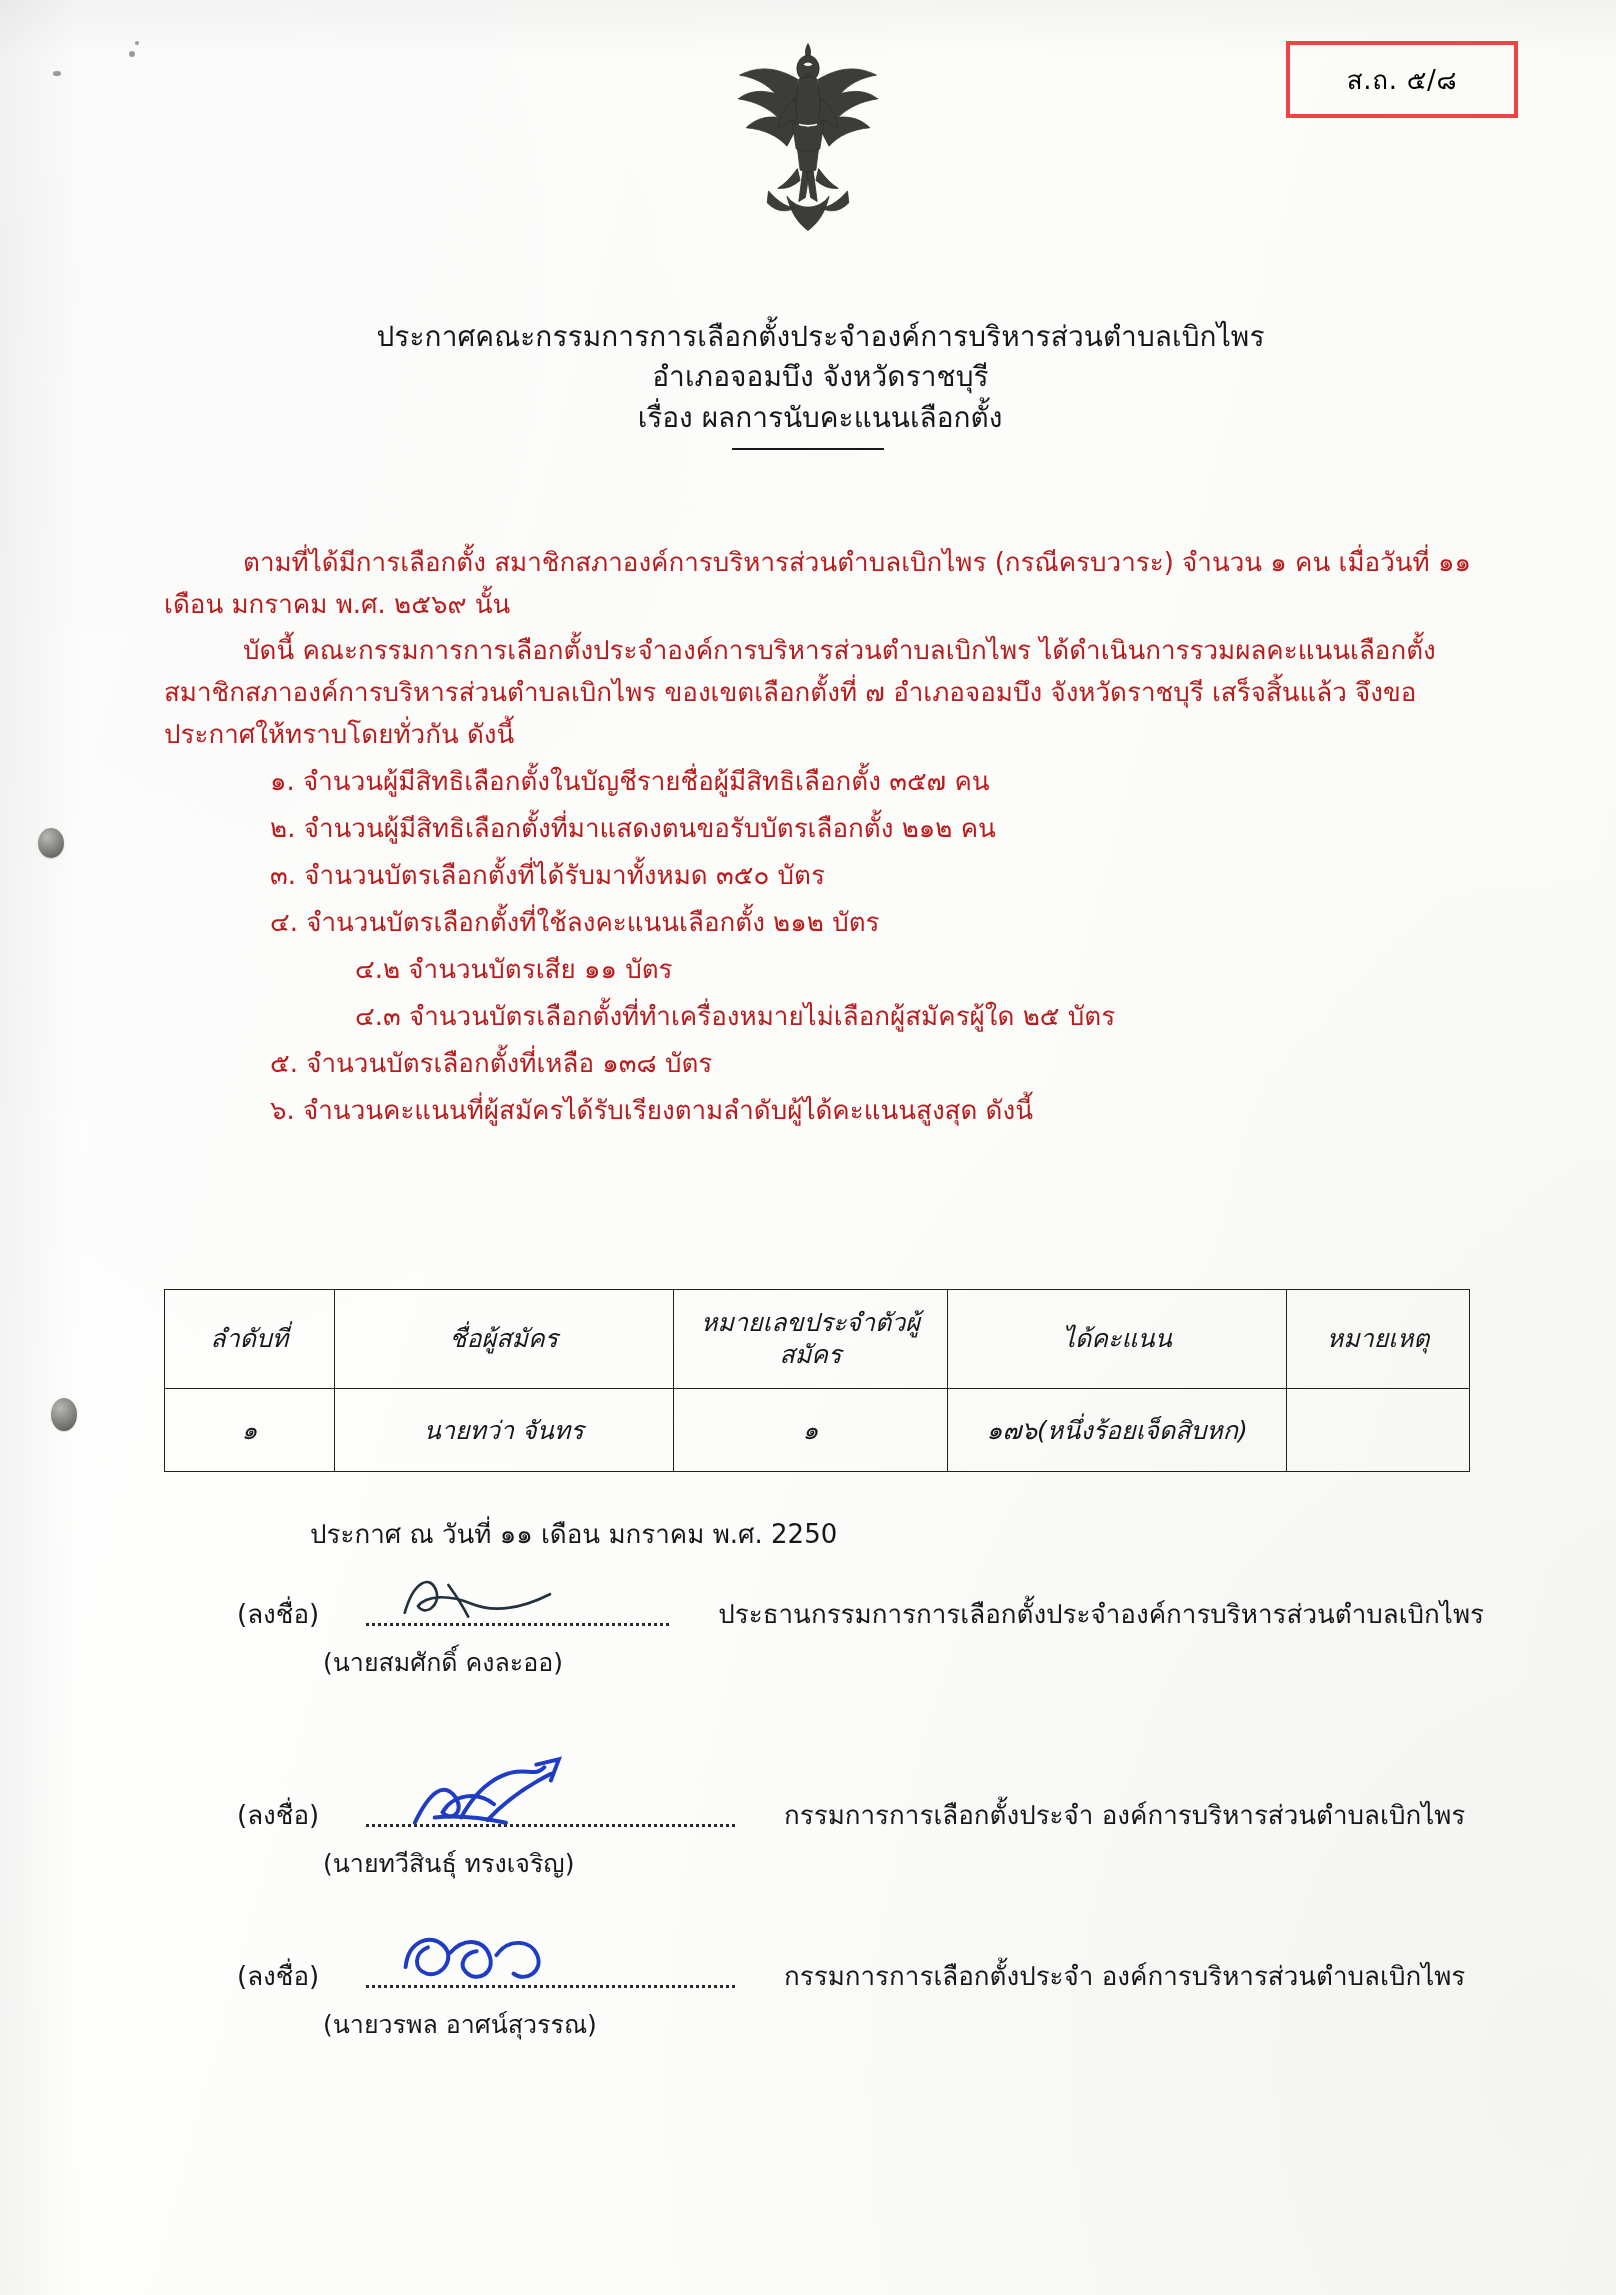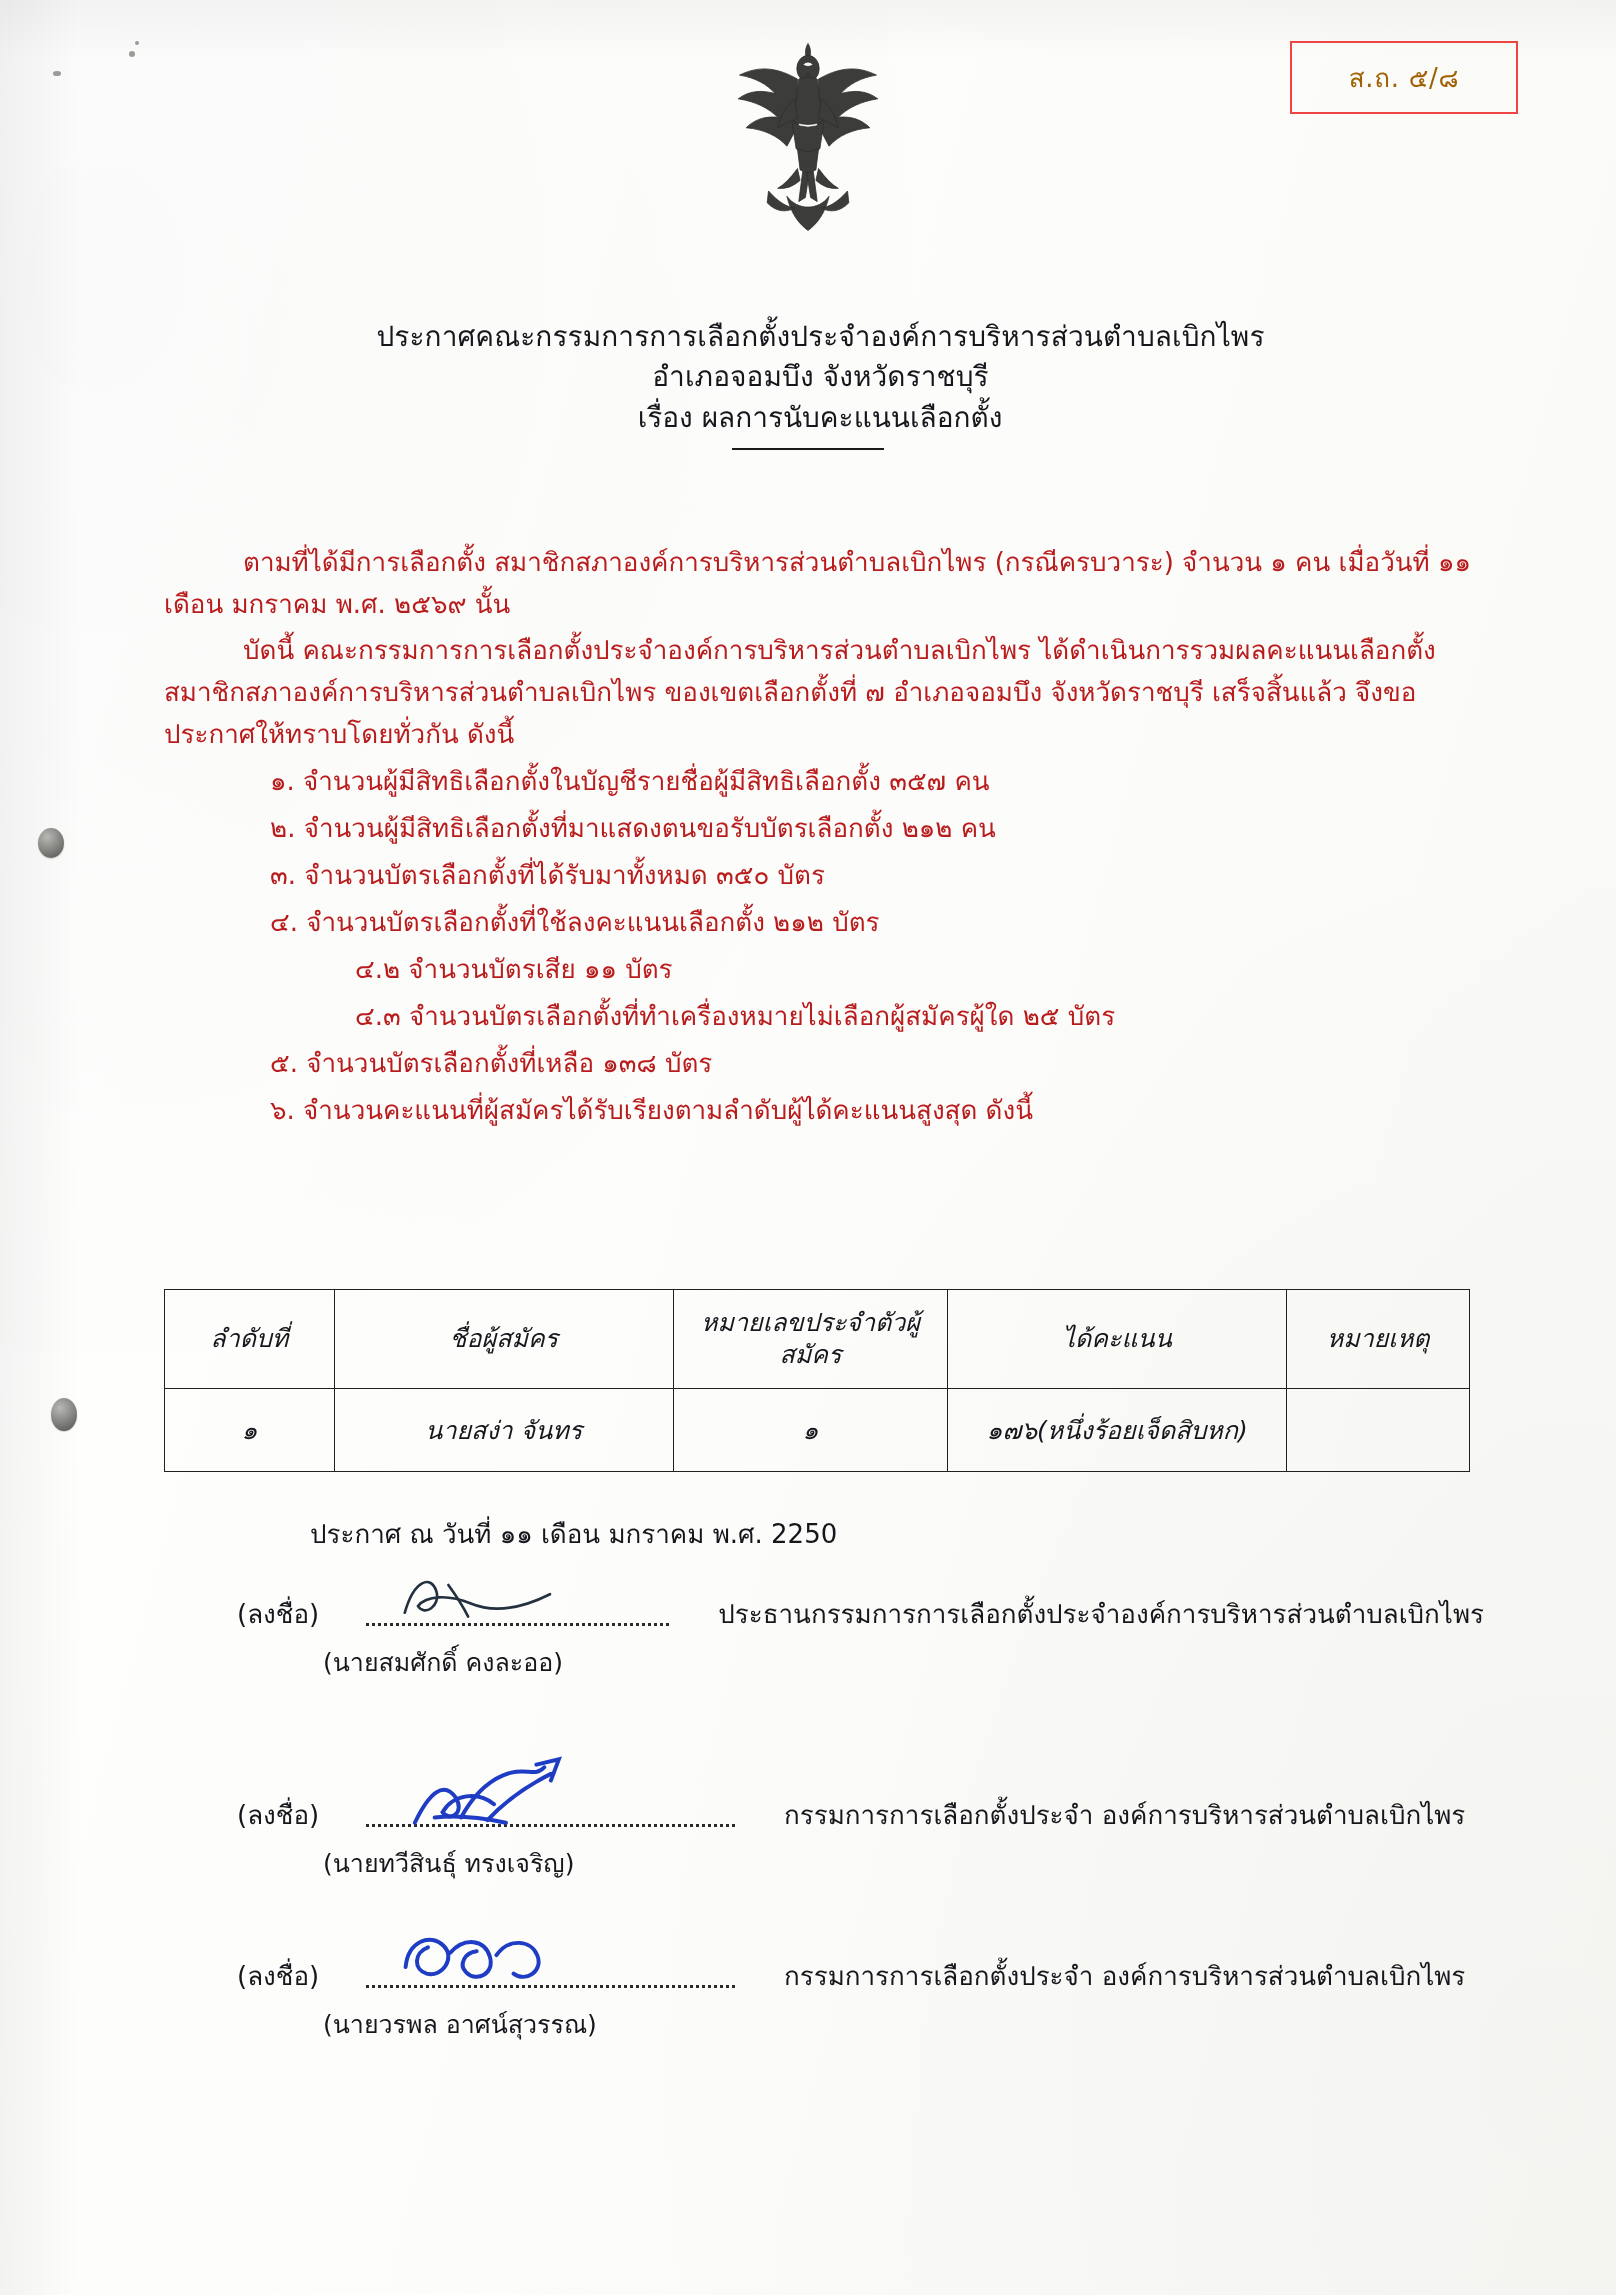--- a/index.html
+++ b/index.html
@@ -54,27 +54,27 @@
     border-radius: 50%;
   }
 
   
   .form-code-box {
     position: absolute;
     right: 98px;
     top: 41px;
     width: 224px;
     height: 69px;
-    border: 2px solid #ef4444;
+    border: 4px solid #ef4444;
     display: flex;
     align-items: center;
     justify-content: center;
     font-size: 26px;
     letter-spacing: 0.7px;
-    color: #a16207;
+    color: #000000;
   }
 
   
   .emblem {
     position: absolute;
     left: 50%;
     top: 38px;
     transform: translateX(-50%);
     width: 158px;
     height: 198px;
@@ -298,21 +298,21 @@
           <th class="col-no">ลำดับที่</th>
           <th class="col-name">ชื่อผู้สมัคร</th>
           <th class="col-id">หมายเลขประจำตัวผู้สมัคร</th>
           <th class="col-score">ได้คะแนน</th>
           <th class="col-remark">หมายเหตุ</th>
         </tr>
       </thead>
       <tbody>
         <tr>
           <td>๑</td>
-          <td class="name-cell">นายสง่า  จันทร</td>
+          <td class="name-cell">นายทว่า  จันทร</td>
           <td>๑</td>
           <td>๑๗๖(หนึ่งร้อยเจ็ดสิบหก)</td>
           <td></td>
         </tr>
       </tbody>
     </table>
   </div>
 
   <div class="announce-date">ประกาศ ณ วันที่ ๑๑  เดือน มกราคม  พ.ศ. 2250</div>
 

